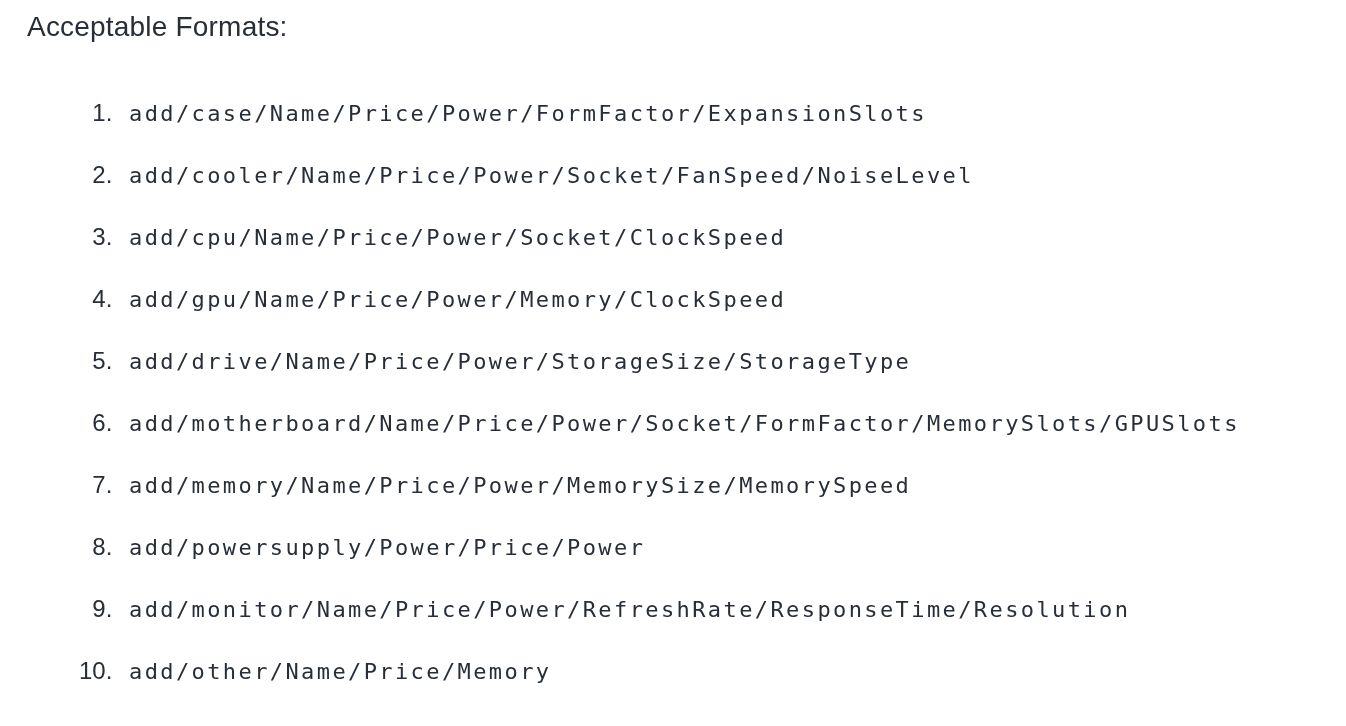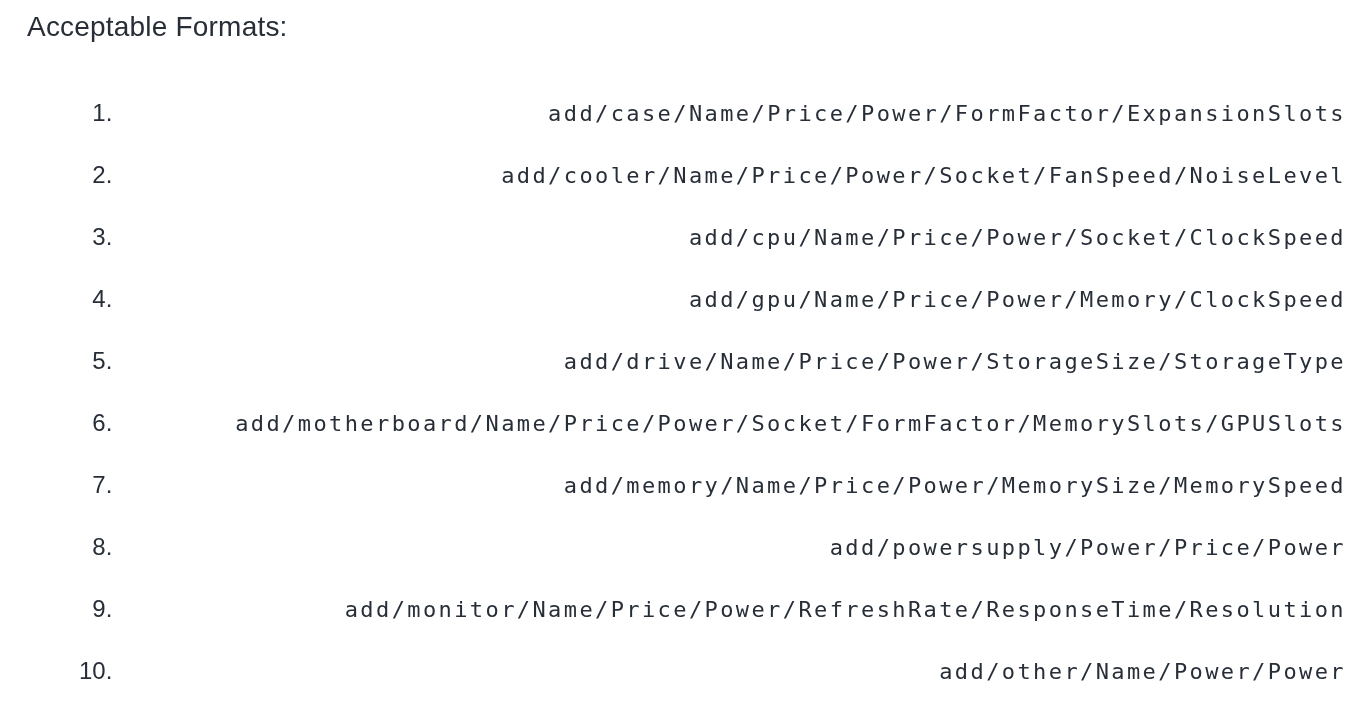--- a/index.html
+++ b/index.html
@@ -30,21 +30,20 @@
     margin: 50px 0 0 0;
     padding: 0 0 0 92px;   
     list-style: decimal outside;
   }
   ol.format-list li {
     font-size: 24px;
     line-height: 33px;
     margin: 0 0 28px 0;
     color: #272e38;
     padding-left: 10px;
-    text-align: right;
   }
   ol.format-list li::marker {
     font-family: "Liberation Sans", "DejaVu Sans", sans-serif;
     font-size: 24px;
     color: #272e38;
   }
   ol.format-list code {
     font-family: "DejaVu Sans Mono", "Liberation Mono", monospace;
     font-size: 22px;
     letter-spacing: 2.4px;
@@ -90,16 +89,16 @@
 
   <li>
     <code>add/powersupply/Power/Price/Power</code>
   </li>
 
   <li>
     <code>add/monitor/Name/Price/Power/RefreshRate/ResponseTime/Resolution</code>
   </li>
 
   <li>
-    <code>add/other/Name/Power/Power</code>
+    <code>add/other/Name/Price/Memory</code>
   </li>
 </ol>
 </div>
 
 </body></html>

